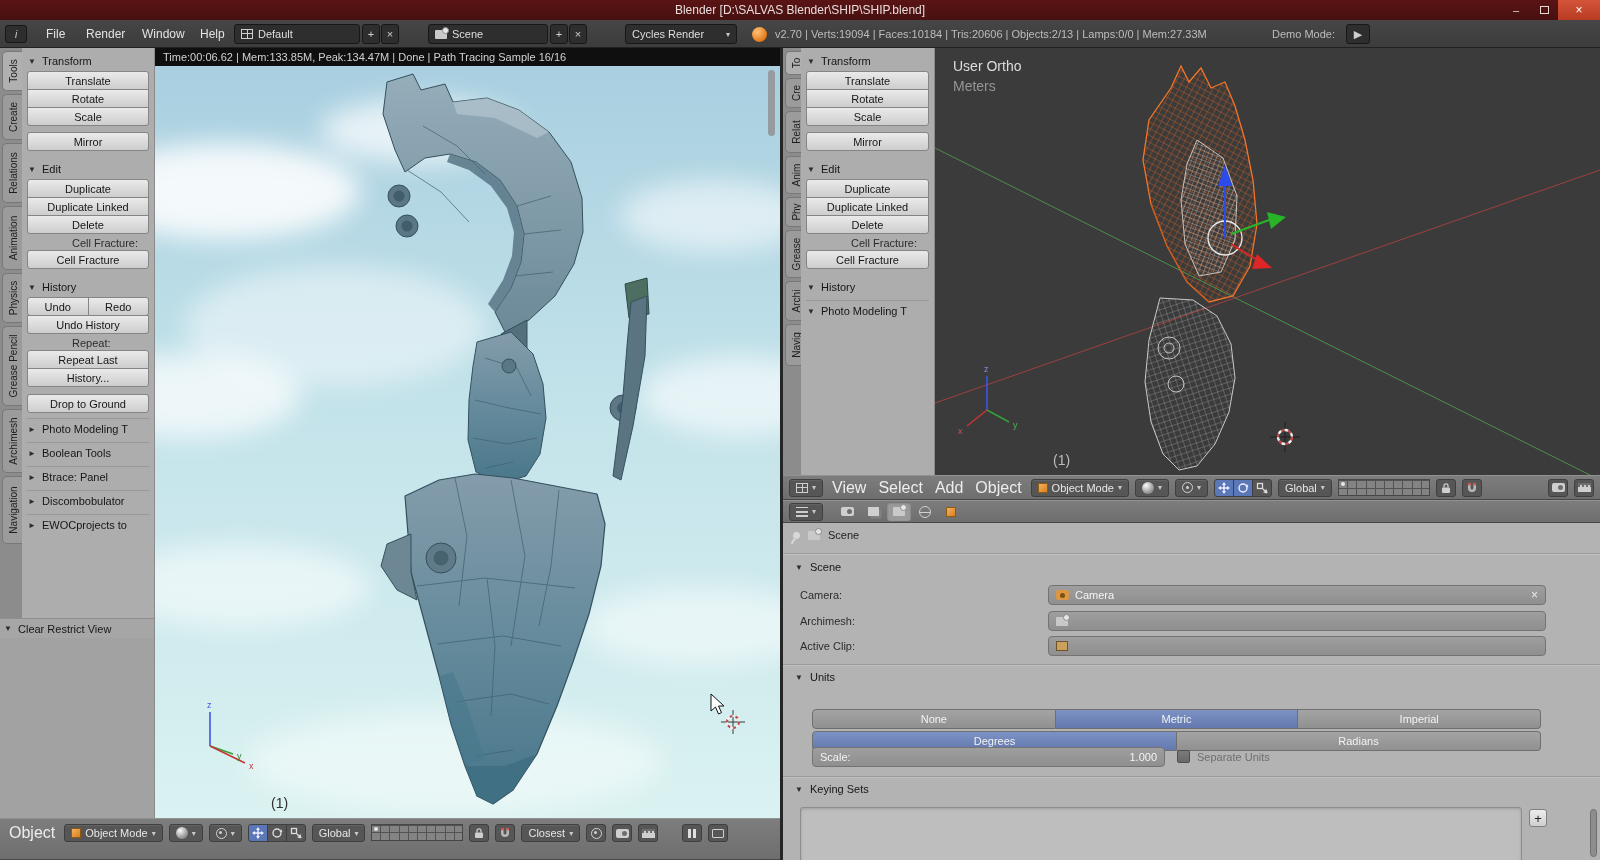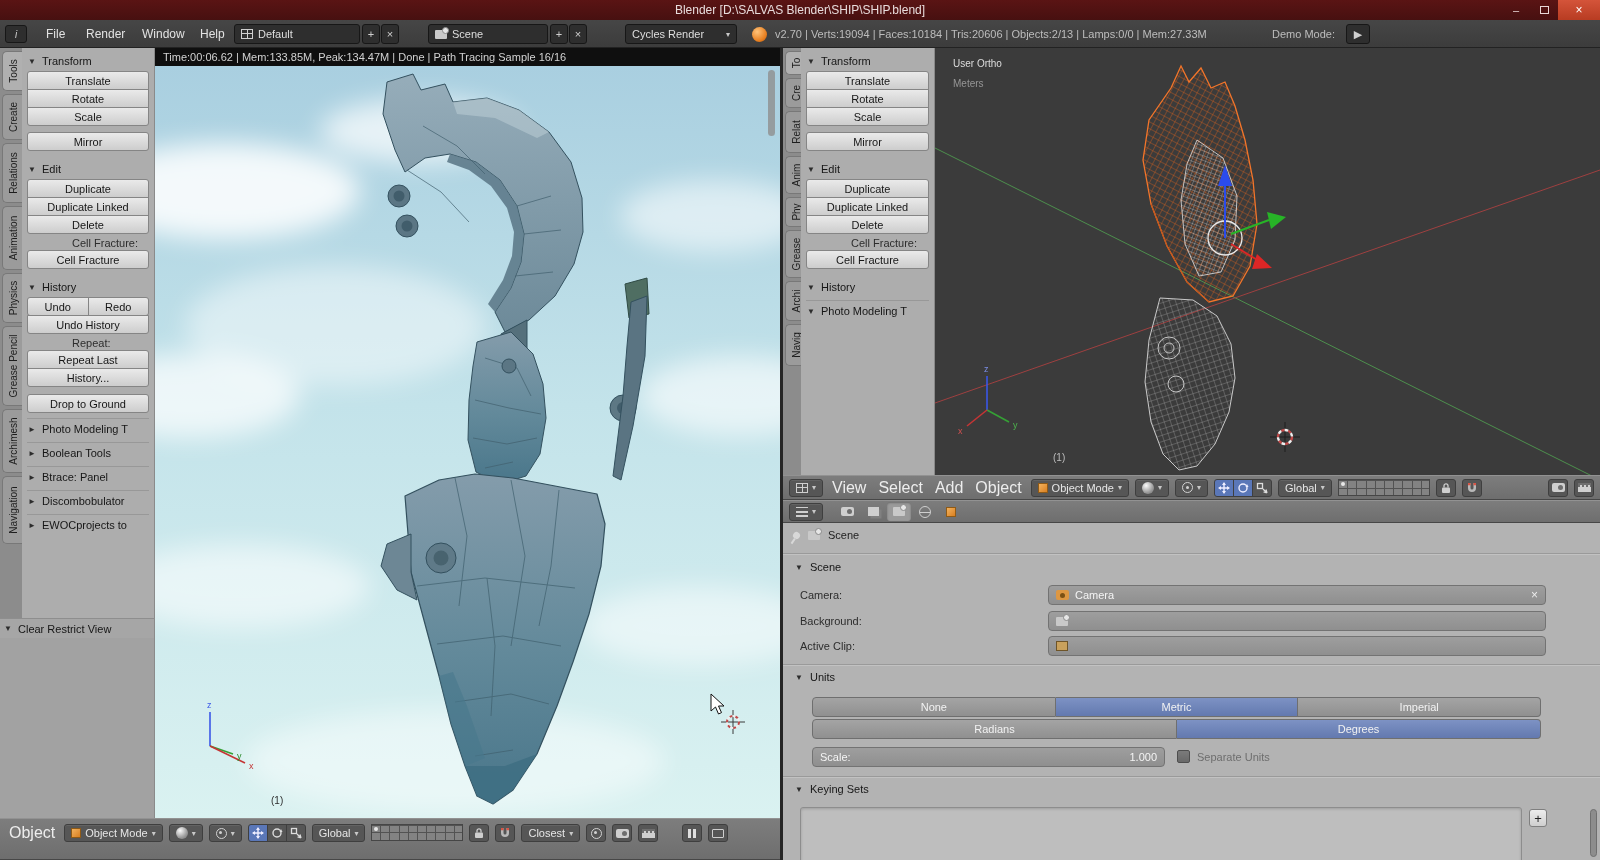--- a/index.html
+++ b/index.html
@@ -82,33 +82,33 @@
 .i-pin{width:7px;height:7px;border-radius:50%;background:#d8d8d8;position:relative;transform:rotate(35deg);}
 .i-pin::after{content:"";position:absolute;left:3px;top:7px;width:1.5px;height:6px;background:#d8d8d8;}
 .i-mon{width:12px;height:9px;border:1.5px solid #cfcfcf;border-radius:1px;}
 
 
 .props-body{background:#b3b3b3;overflow:hidden;}
 .sep{position:absolute;left:0;width:100%;height:2px;border-top:1px solid #9a9a9a;border-bottom:1px solid #c2c2c2;}
 .prop-label{position:absolute;color:#2d2d2d;font-size:11px;}
 .pfield{position:absolute;height:20px;background:linear-gradient(#9e9e9e,#8f8f8f);border:1px solid #737373;border-radius:4px;display:flex;align-items:center;gap:6px;padding:0 7px;color:#f4f4f4;font-size:11px;}
 .seg{position:absolute;display:flex;}
-.sbtn{flex:1;height:20px;display:flex;align-items:center;justify-content:center;background:linear-gradient(#a4a4a4,#909090);border:1px solid #6f6f6f;border-left:none;color:#f2f2f2;font-size:11px;}
+.sbtn{flex:1;height:20px;display:flex;align-items:center;justify-content:center;background:linear-gradient(#a4a4a4,#909090);border:1px solid #6f6f6f;border-left:none;color:#f2f2f2;font-size:11px;margin-top:12px;}
 .sbtn:first-child{border-left:1px solid #6f6f6f;border-radius:4px 0 0 4px;}
 .sbtn:last-child{border-radius:0 4px 4px 0;}
 .sbtn.on{background:linear-gradient(#7d92c4,#6379af);}
 .chk{position:absolute;width:13px;height:13px;background:linear-gradient(#7b7b7b,#696969);border:1px solid #4e4e4e;border-radius:2px;}
 .listbox{position:absolute;background:#bebebe;border:1px solid #8d8d8d;border-radius:3px;box-shadow:inset 0 1px 3px rgba(0,0,0,.18);}
 .plusbtn{position:absolute;width:18px;height:18px;display:flex;align-items:center;justify-content:center;background:linear-gradient(#ededed,#cfcfcf);border:1px solid #7f7f7f;border-radius:3px;color:#222;font-size:13px;}
 .scroll-thumb{position:absolute;background:#8d8d8d;border:1px solid #6f6f6f;border-radius:4px;}
 .ptab{width:24px;height:19px;display:flex;align-items:center;justify-content:center;border-radius:3px;}
 .ptab.on{background:#9a9a9a;box-shadow:inset 0 1px 2px rgba(0,0,0,.3);}
 
 
-.ov{position:absolute;font-size:10px;white-space:nowrap;}
+.ov{position:absolute;font-size:14px;white-space:nowrap;}
 </style>
 </head>
 <body>
 
 <div id="app" class="abs" style="left:0;top:0;width:1600px;height:860px;">
 
   <div class="abs titlebar">
     <div class="title-text">Blender [D:\SALVAS Blender\SHIP\SHIP.blend]</div>
     <div class="win-controls">
       <div class="win-btn">
@@ -680,42 +680,42 @@
     <div style="position:absolute;left:12px;top:38px;display:flex;align-items:center;gap:5px;">
       <span class="tri">▼</span>
       <span style="color:#161616;">Scene</span>
     </div>
     <div class="prop-label" style="left:17px;top:66px;">Camera:</div>
     <div class="pfield" style="left:265px;top:62px;width:498px;">
       <span class="i-cam-o"></span>
       <span style="flex:1;">Camera</span>
       <span style="color:#ececec;font-size:12px;">×</span>
     </div>
-    <div class="prop-label" style="left:17px;top:92px;">Background:</div>
+    <div class="prop-label" style="left:17px;top:92px;">Archimesh:</div>
     <div class="pfield" style="left:265px;top:88px;width:498px;">
       <span class="i-scene"></span>
     </div>
     <div class="prop-label" style="left:17px;top:117px;">Active Clip:</div>
     <div class="pfield" style="left:265px;top:113px;width:498px;">
       <span class="i-film-o"></span>
     </div>
     <div class="sep" style="top:141px;"></div>
 
     <div style="position:absolute;left:12px;top:148px;display:flex;align-items:center;gap:5px;">
       <span class="tri">▼</span>
       <span style="color:#161616;">Units</span>
     </div>
     <div class="seg" style="left:29px;top:174px;width:729px;">
       <div class="sbtn">None</div>
       <div class="sbtn on">Metric</div>
       <div class="sbtn">Imperial</div>
     </div>
     <div class="seg" style="left:29px;top:196px;width:729px;">
+      <div class="sbtn on">Degrees</div>
       <div class="sbtn">Radians</div>
-      <div class="sbtn on">Degrees</div>
     </div>
     <div class="pfield" style="left:29px;top:224px;width:353px;justify-content:space-between;">
       <span>Scale:</span>
       <span>1.000</span>
     </div>
     <div class="chk" style="left:394px;top:227px;"></div>
     <div class="prop-label" style="left:414px;top:228px;color:#6e6e6e;">Separate Units</div>
     <div class="sep" style="top:253px;"></div>
 
     <div style="position:absolute;left:12px;top:260px;display:flex;align-items:center;gap:5px;">

